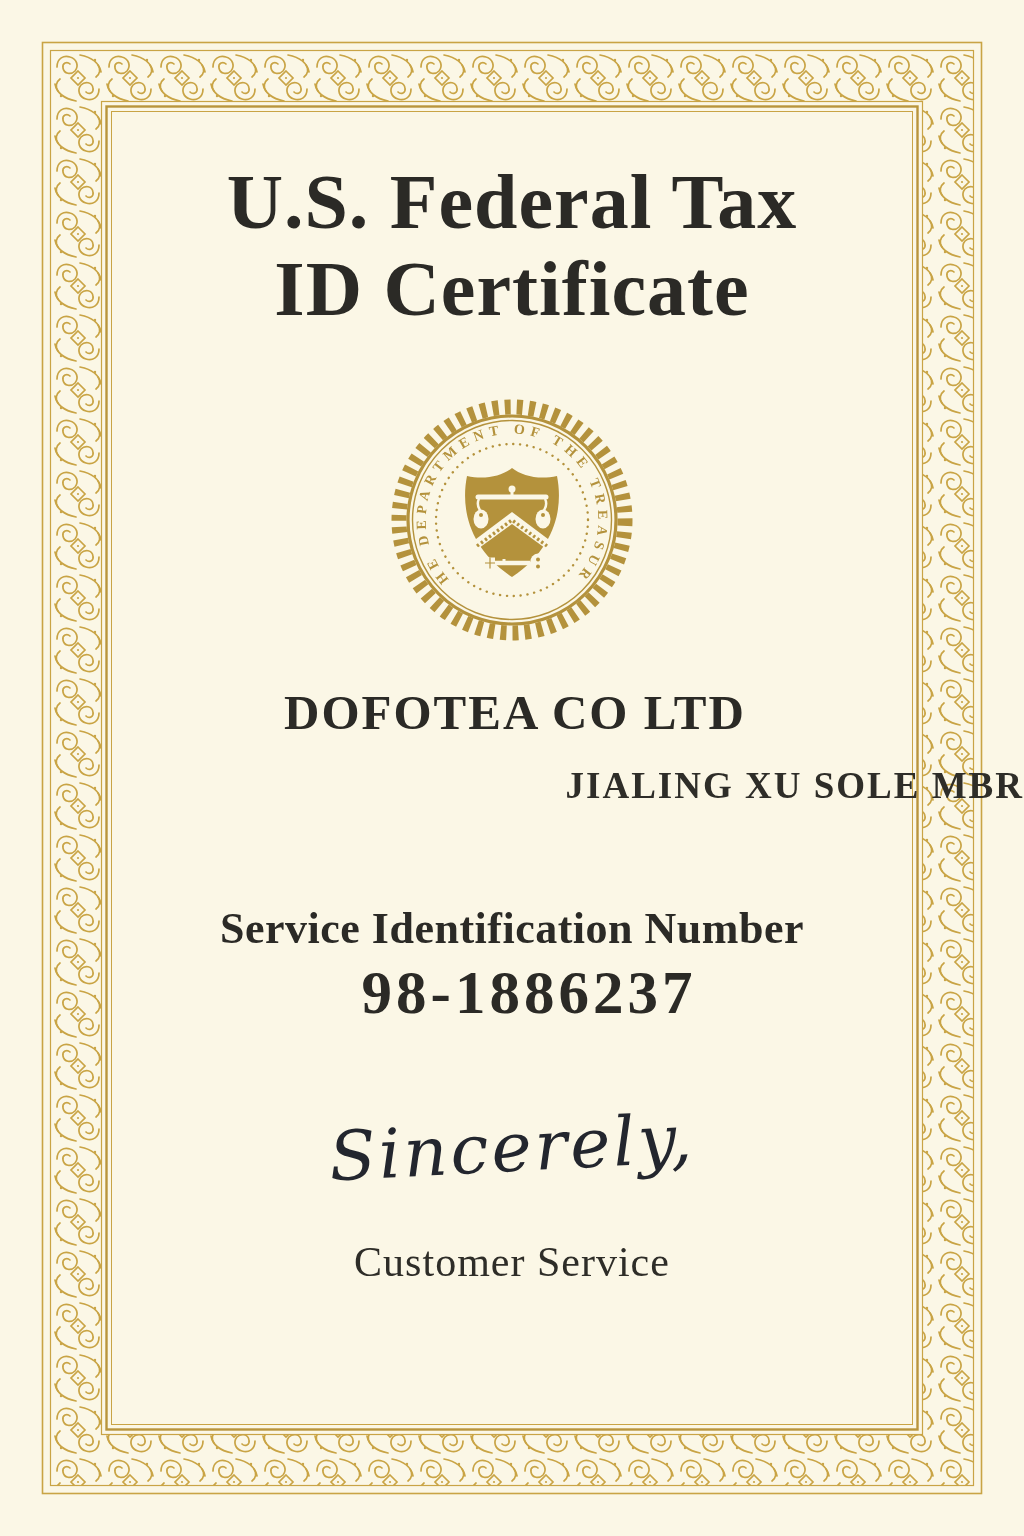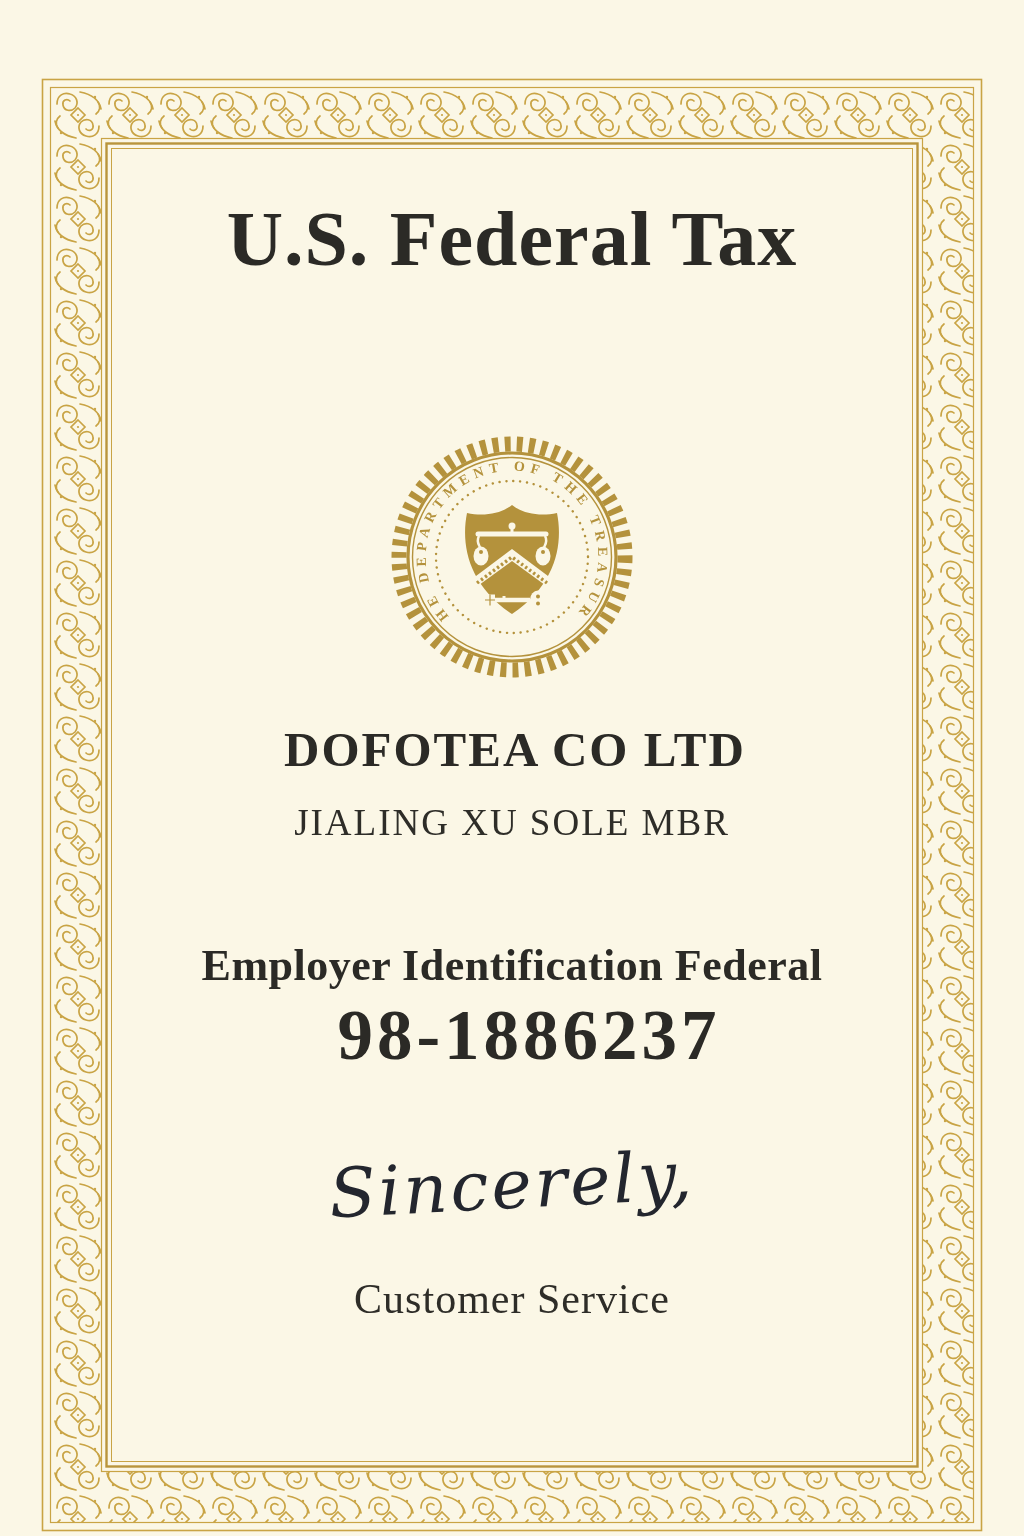--- a/index.html
+++ b/index.html
@@ -9,21 +9,20 @@
     background: #FBF7E6;
     position: relative;
     overflow: hidden;
     color: #2A2922;
   }
   .page {
     position: absolute;
     inset: 0;
     width: 1024px;
     height: 1104px;
-    margin-top: 37px;
   }
   .frame-svg, .seal-svg { display: block; }
   .frame-layer { position: absolute; inset: 0; }
   .text-layer { position: absolute; inset: 0; }
   .centered {
     position: absolute;
     left: 0; right: 0;
     text-align: center;
   }
   .title {
@@ -46,35 +45,36 @@
     top: 684px;
     font-size: 49px;
     font-weight: 700;
     letter-spacing: 2px;
     color: #2B2A26;
     padding-left: 6px;
   }
   .recipient {
     top: 764px;
     font-size: 37px;
-    font-weight: 400;
+    font-weight: 700;
     line-height: 1.2;
     letter-spacing: 2px;
     color: #2E2D28;
+    text-align: right;
   }
   .ein-label {
     top: 903px;
     font-size: 44px;
     font-weight: 700;
     letter-spacing: 0.5px;
     color: #2B2A26;
   }
   .ein-value {
     top: 958px;
-    font-size: 71px;
+    font-size: 61px;
     font-weight: 700;
     letter-spacing: 4px;
     color: #2B2A26;
     padding-left: 34px;
   }
   .closing {
     top: 1108px;
     font-family: "DejaVu Serif", serif;
     font-style: italic;
     font-size: 68px;
@@ -125,20 +125,21 @@
 
       <rect x="106.5" y="106.5" width="811" height="1323" fill="none" stroke="#B9953C" stroke-width="2.4"></rect>
       <rect x="111.5" y="111.5" width="801" height="1313" fill="none" stroke="#C9A445" stroke-width="1"></rect>
     </svg>
   </div>
 
   <div class="text-layer">
 
     <div class="centered title">
       <div>U.S. Federal Tax</div>
+      <div>ID Certificate</div>
     </div>
 
     <div class="seal-wrap">
       <svg class="seal-svg" width="252" height="252" viewBox="-126 -126 252 252" xmlns="http://www.w3.org/2000/svg">
         <defs>
           <path id="sealArc" d="M -61,61 A 86.3,86.3 0 1 1 61,61" fill="none"></path>
         </defs>
 
         <circle cx="0" cy="0" r="113" fill="none" stroke="#B4923C" stroke-width="15" stroke-dasharray="6 6.2"></circle>
 
@@ -183,21 +184,21 @@
         </g>
       </svg>
     </div>
 
     <div class="centered company">DOFOTEA CO LTD</div>
 
     <div class="centered recipient">
       <div>JIALING XU SOLE MBR</div>
     </div>
 
-    <div class="centered ein-label">Employer Identification Federal</div>
+    <div class="centered ein-label">Service Identification Number</div>
 
     <div class="centered ein-value">98-1886237</div>
 
     <div class="centered closing">Sincerely,</div>
 
     <div class="centered signed-by">Customer Service</div>
 
   </div>
 </div>
 

